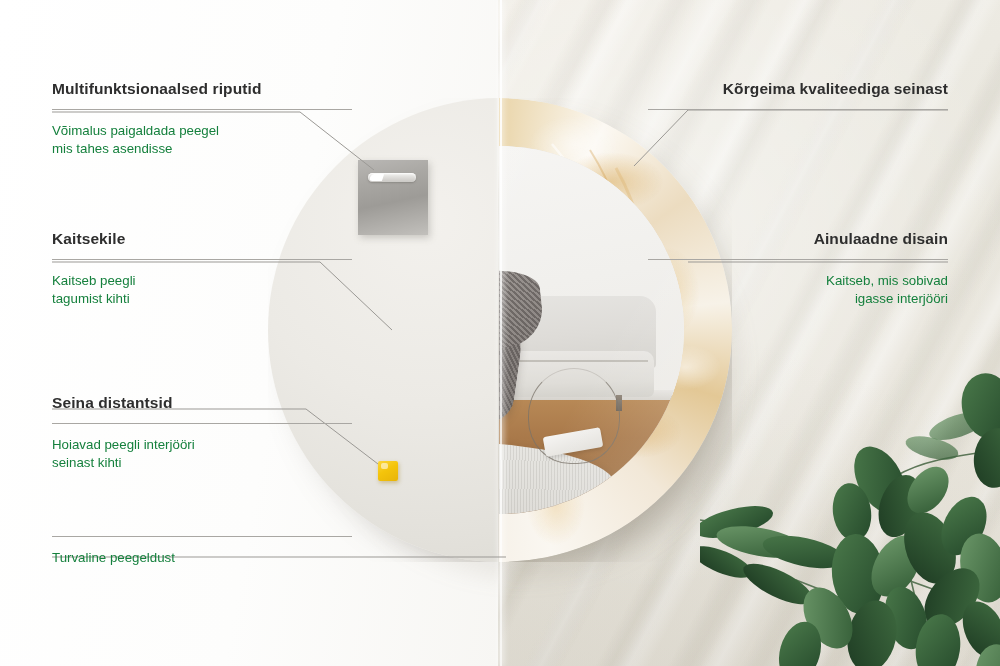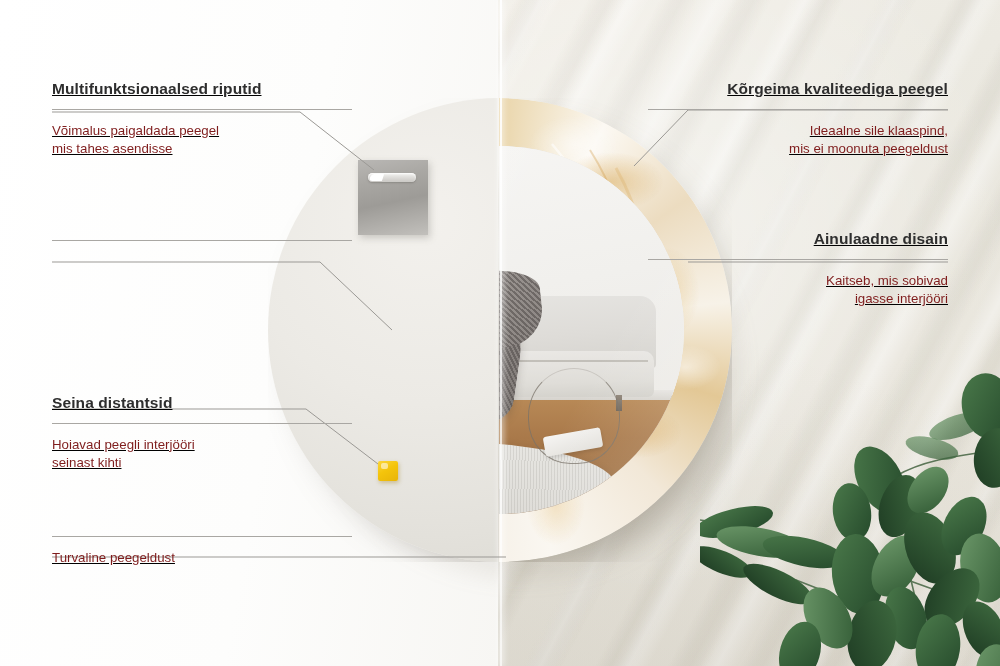--- a/index.html
+++ b/index.html
@@ -234,33 +234,33 @@
   }
   .spacer-hl{
     position:absolute;left:381px;top:463px;width:7px;height:6px;
     background:rgba(255,255,255,0.55);border-radius:2px;
   }
 
   
   .foliage{position:absolute;left:700px;top:330px;width:300px;height:336px;}
 
   
-  .callout{position:absolute;text-decoration:underline;}
+  .callout{position:absolute;}
   .callout.left{left:52px;text-align:left;width:300px;}
   .callout.right{right:52px;text-align:right;width:300px;}
   .c-title{
     font-size:15.5px;font-weight:bold;color:#2e2e2e;letter-spacing:0.1px;
     line-height:1.2;white-space:nowrap;
   }
   .callout.right .c-title{white-space:nowrap;}
   .c-rule{
     height:1px;background:#a9a7a3;margin-top:10px;width:100%;
   }
   .c-body{
-    margin-top:12px;font-size:13.3px;color:#7f1d1d;line-height:1.42;font-weight:400;
+    margin-top:12px;font-size:13.3px;color:#15803d;line-height:1.42;font-weight:400;
   }
 
   
   .leaders{position:absolute;left:0;top:0;width:1000px;height:666px;pointer-events:none;}
 </style>
 </head>
 <body>
 
 <div id="stage">
 
@@ -409,48 +409,47 @@
   <div class="callout left" style="top:80px">
     <div class="c-title">Multifunktsionaalsed riputid</div>
     <div class="c-rule"></div>
     <div class="c-body">
       <div>Võimalus paigaldada peegel</div>
       <div>mis tahes asendisse</div>
     </div>
   </div>
 
   <div class="callout left" style="top:230px">
+    <div class="c-title">Kaitsekile</div>
     <div class="c-rule"></div>
     <div class="c-body">
+      <div>Kaitseb peegli</div>
+      <div>tagumist kihti</div>
     </div>
   </div>
 
   <div class="callout left" style="top:394px">
     <div class="c-title">Seina distantsid</div>
     <div class="c-rule"></div>
     <div class="c-body">
       <div>Hoiavad peegli interjööri</div>
       <div>seinast kihti</div>
     </div>
   </div>
 
   <div class="callout left" style="top:526px">
     <div class="c-rule"></div>
     <div class="c-body">
       <div>Turvaline peegeldust</div>
     </div>
   </div>
 
   <div class="callout right" style="top:80px">
-    <div class="c-title">Kõrgeima kvaliteediga peegel</div>
-    <div class="c-rule"></div>
-    <div class="c-body">
-      <div>Ideaalne sile klaaspind,</div>
-      <div>mis ei moonuta peegeldust</div>
-    </div>
+    <div class="c-title">Kõrgeima kvaliteediga seinast</div>
+    <div class="c-rule"></div>
   </div>
 
   <div class="callout right" style="top:230px">
     <div class="c-title">Ainulaadne disain</div>
     <div class="c-rule"></div>
     <div class="c-body">
       <div>Kaitseb, mis sobivad</div>
       <div>igasse interjööri</div>
     </div>
   </div>

